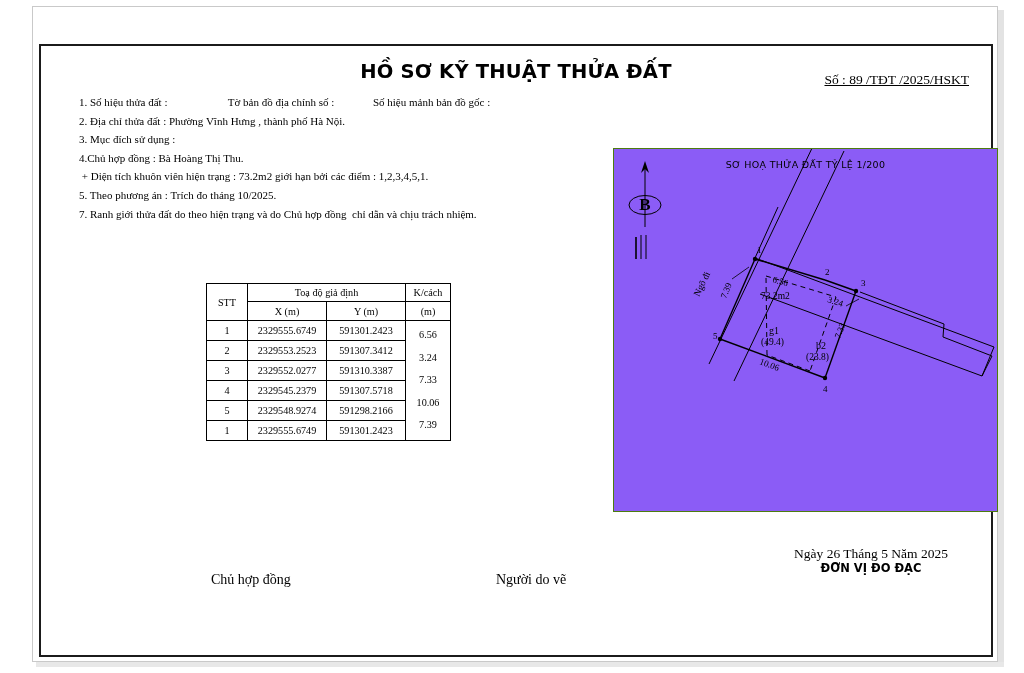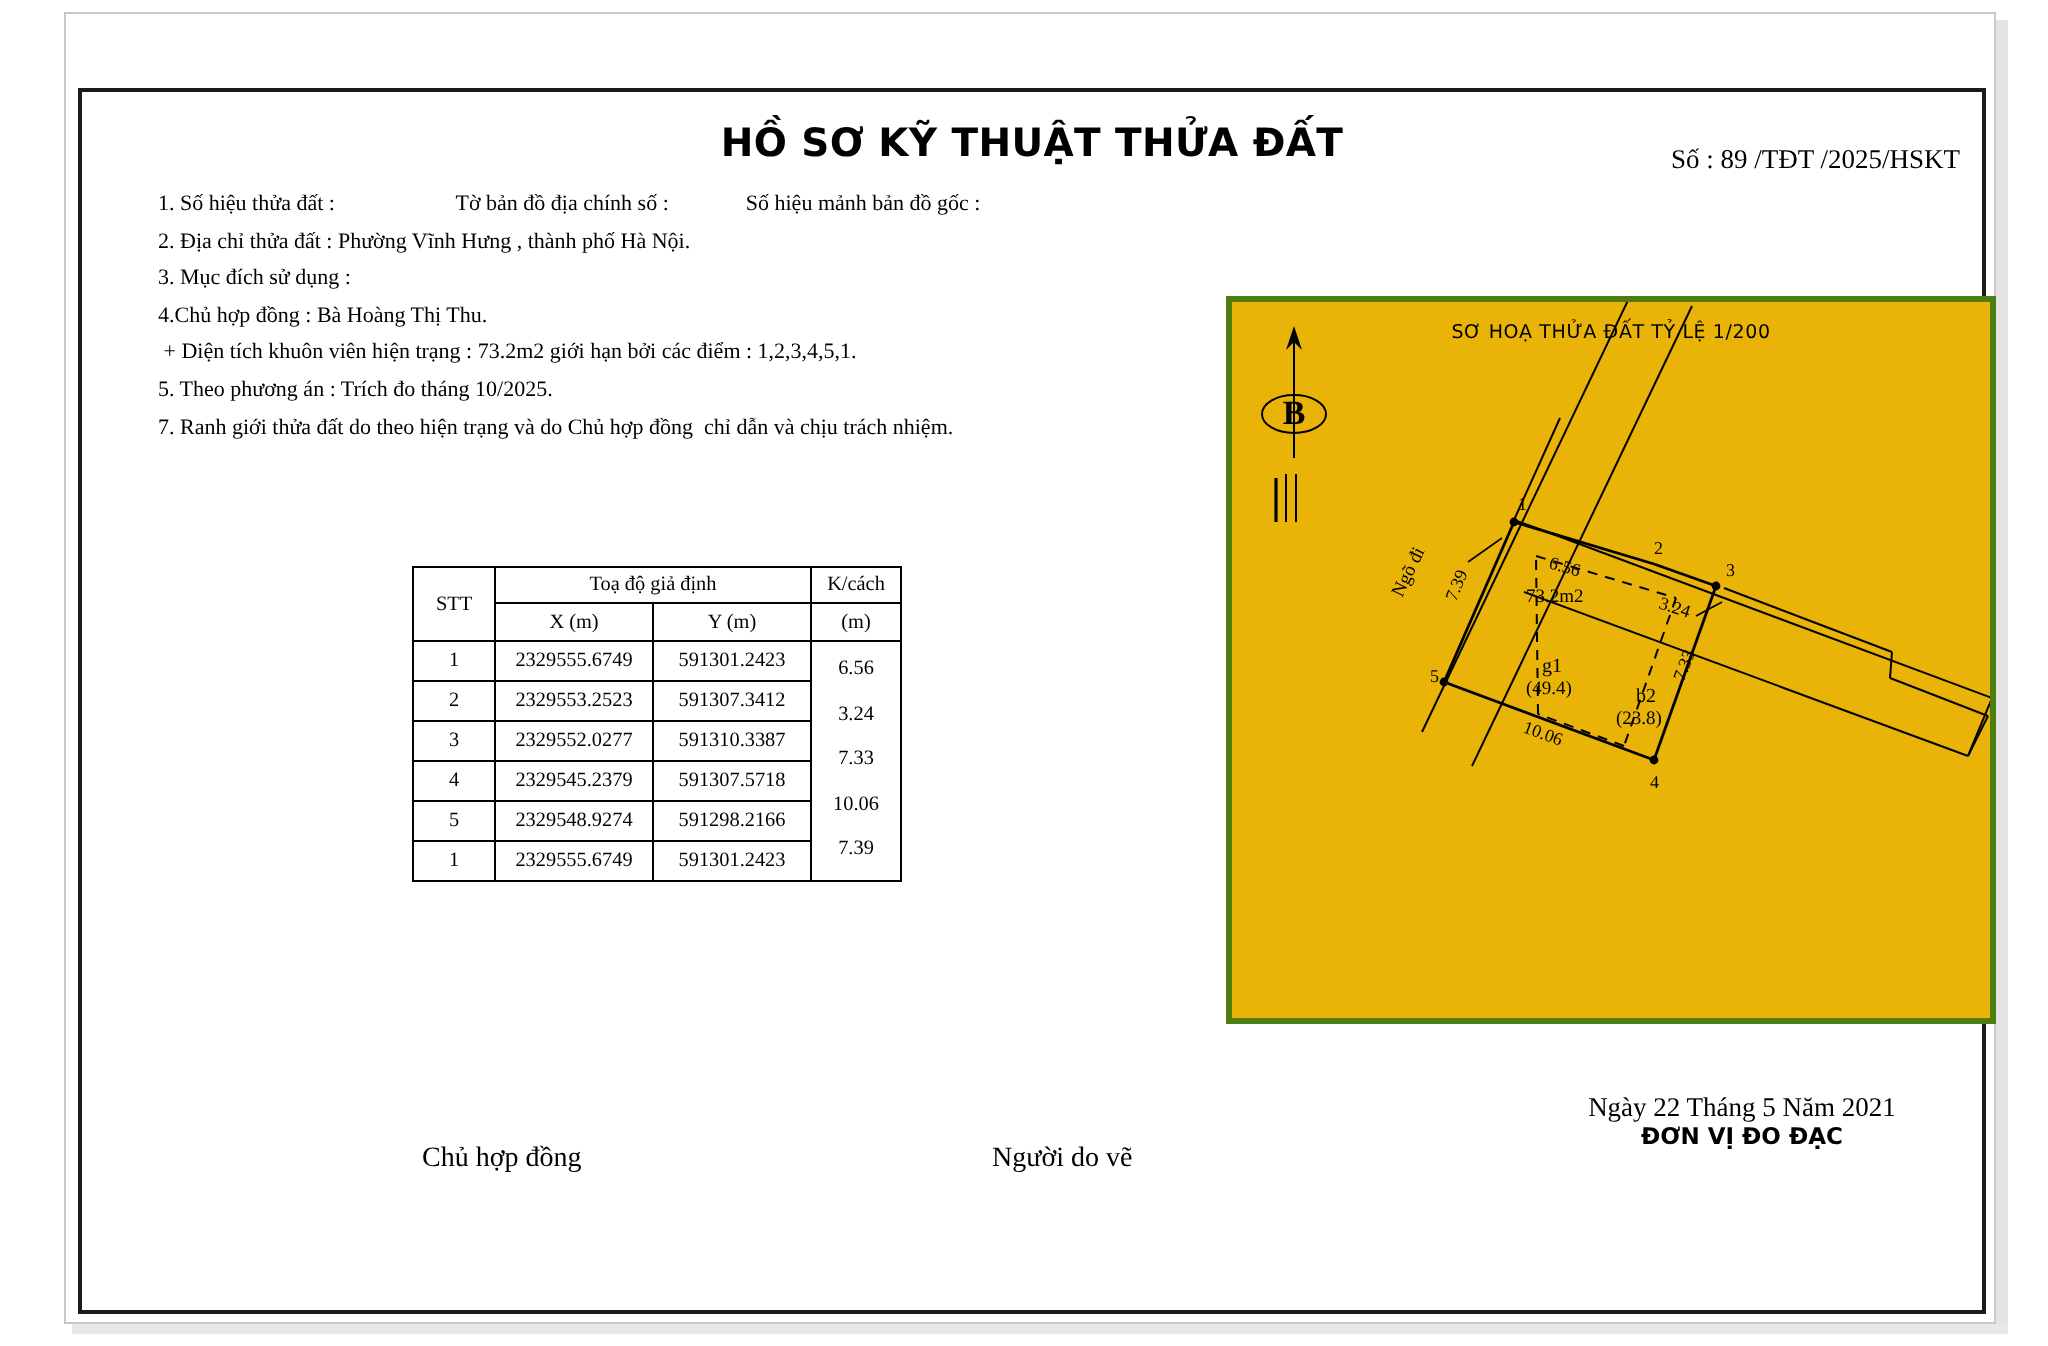--- a/index.html
+++ b/index.html
@@ -61,24 +61,25 @@
     right: 0;
     top: 14px;
     text-align: center;
     font-family: "DejaVu Sans", "Liberation Sans", sans-serif;
     font-size: 19.5px;
     font-weight: bold;
     letter-spacing: .2px;
   }
   #doc-number {
     position: absolute;
-    right: 11px;
+    right: 22px;
     top: 26px;
     font-size: 13.5px;
     font-family: "Liberation Serif", serif;
+    text-decoration: underline;
   }
 
   
   #info-block {
     position: absolute;
     left: 38px;
     top: 47px;
     width: 620px;
     font-size: 11px;
     line-height: 18.6px;
@@ -111,22 +112,22 @@
   .row-h { height: 19.5px; }
   .dist-cell { vertical-align: middle; line-height: 20.5px; }
 
   
   #map-panel {
     position: absolute;
     left: 572px;
     top: 102px;
     width: 385px;
     height: 364px;
-    border: 3px solid #4d7c0f;
-    background: #eab308;
+    border: 1px solid #4d7c0f;
+    background: #8b5cf6;
     box-sizing: border-box;
     overflow: hidden;
   }
   #map-title {
     position: absolute;
     left: 0;
     right: 0;
     top: 10px;
     text-align: center;
     font-family: "DejaVu Sans", "Liberation Sans", sans-serif;
@@ -337,20 +338,20 @@
           <text x="155" y="185" font-size="10">g1</text>
           <text x="147" y="196" font-size="9.5">(49.4)</text>
           <text x="202" y="200" font-size="10">b2</text>
           <text x="192" y="211" font-size="9.5">(23.8)</text>
 
           <text x="31" y="61" font-size="17" font-weight="bold" text-anchor="middle" font-family="Liberation Serif, serif">B</text>
         </g>
       </svg>
     </div>
 
-    <div id="date-line">Ngày 22 Tháng 5 Năm 2021</div>
+    <div id="date-line">Ngày 26 Tháng 5 Năm 2025</div>
     <div id="unit-line">ĐƠN VỊ ĐO ĐẠC</div>
     <div id="sign-owner">Chủ hợp đồng</div>
     <div id="sign-surveyor">Người do vẽ</div>
     <div id="sign-name">Hoàng Minh Chiến</div>
 
   </div>
 </div>
 
 </body></html>

